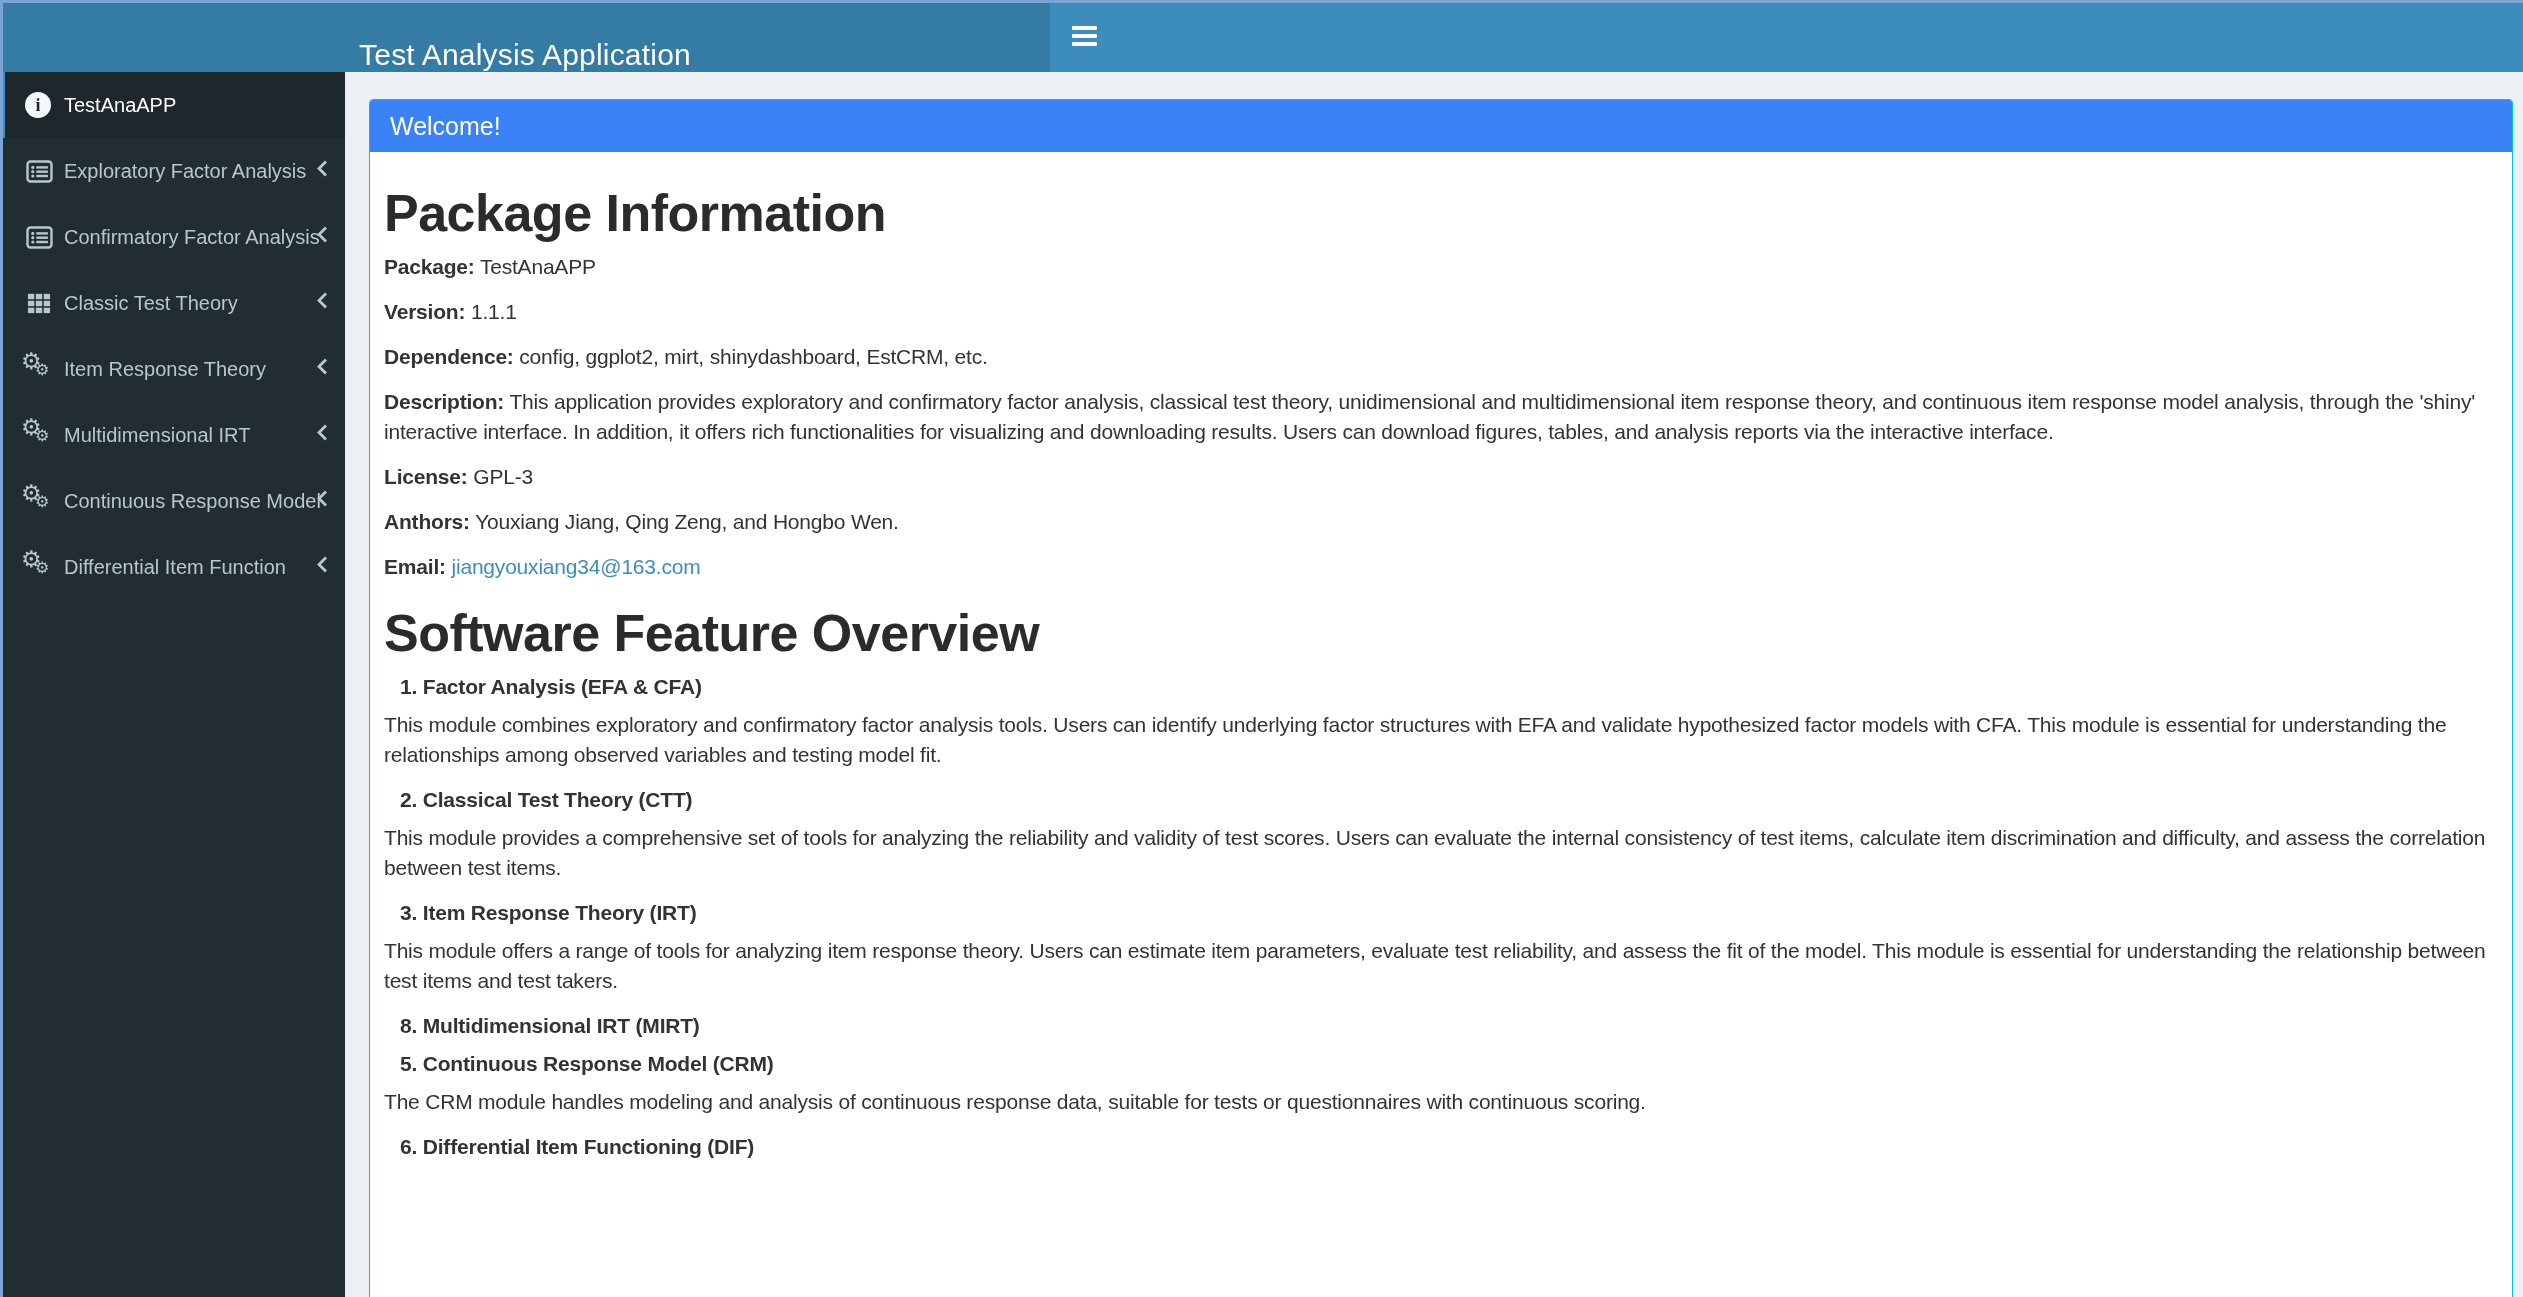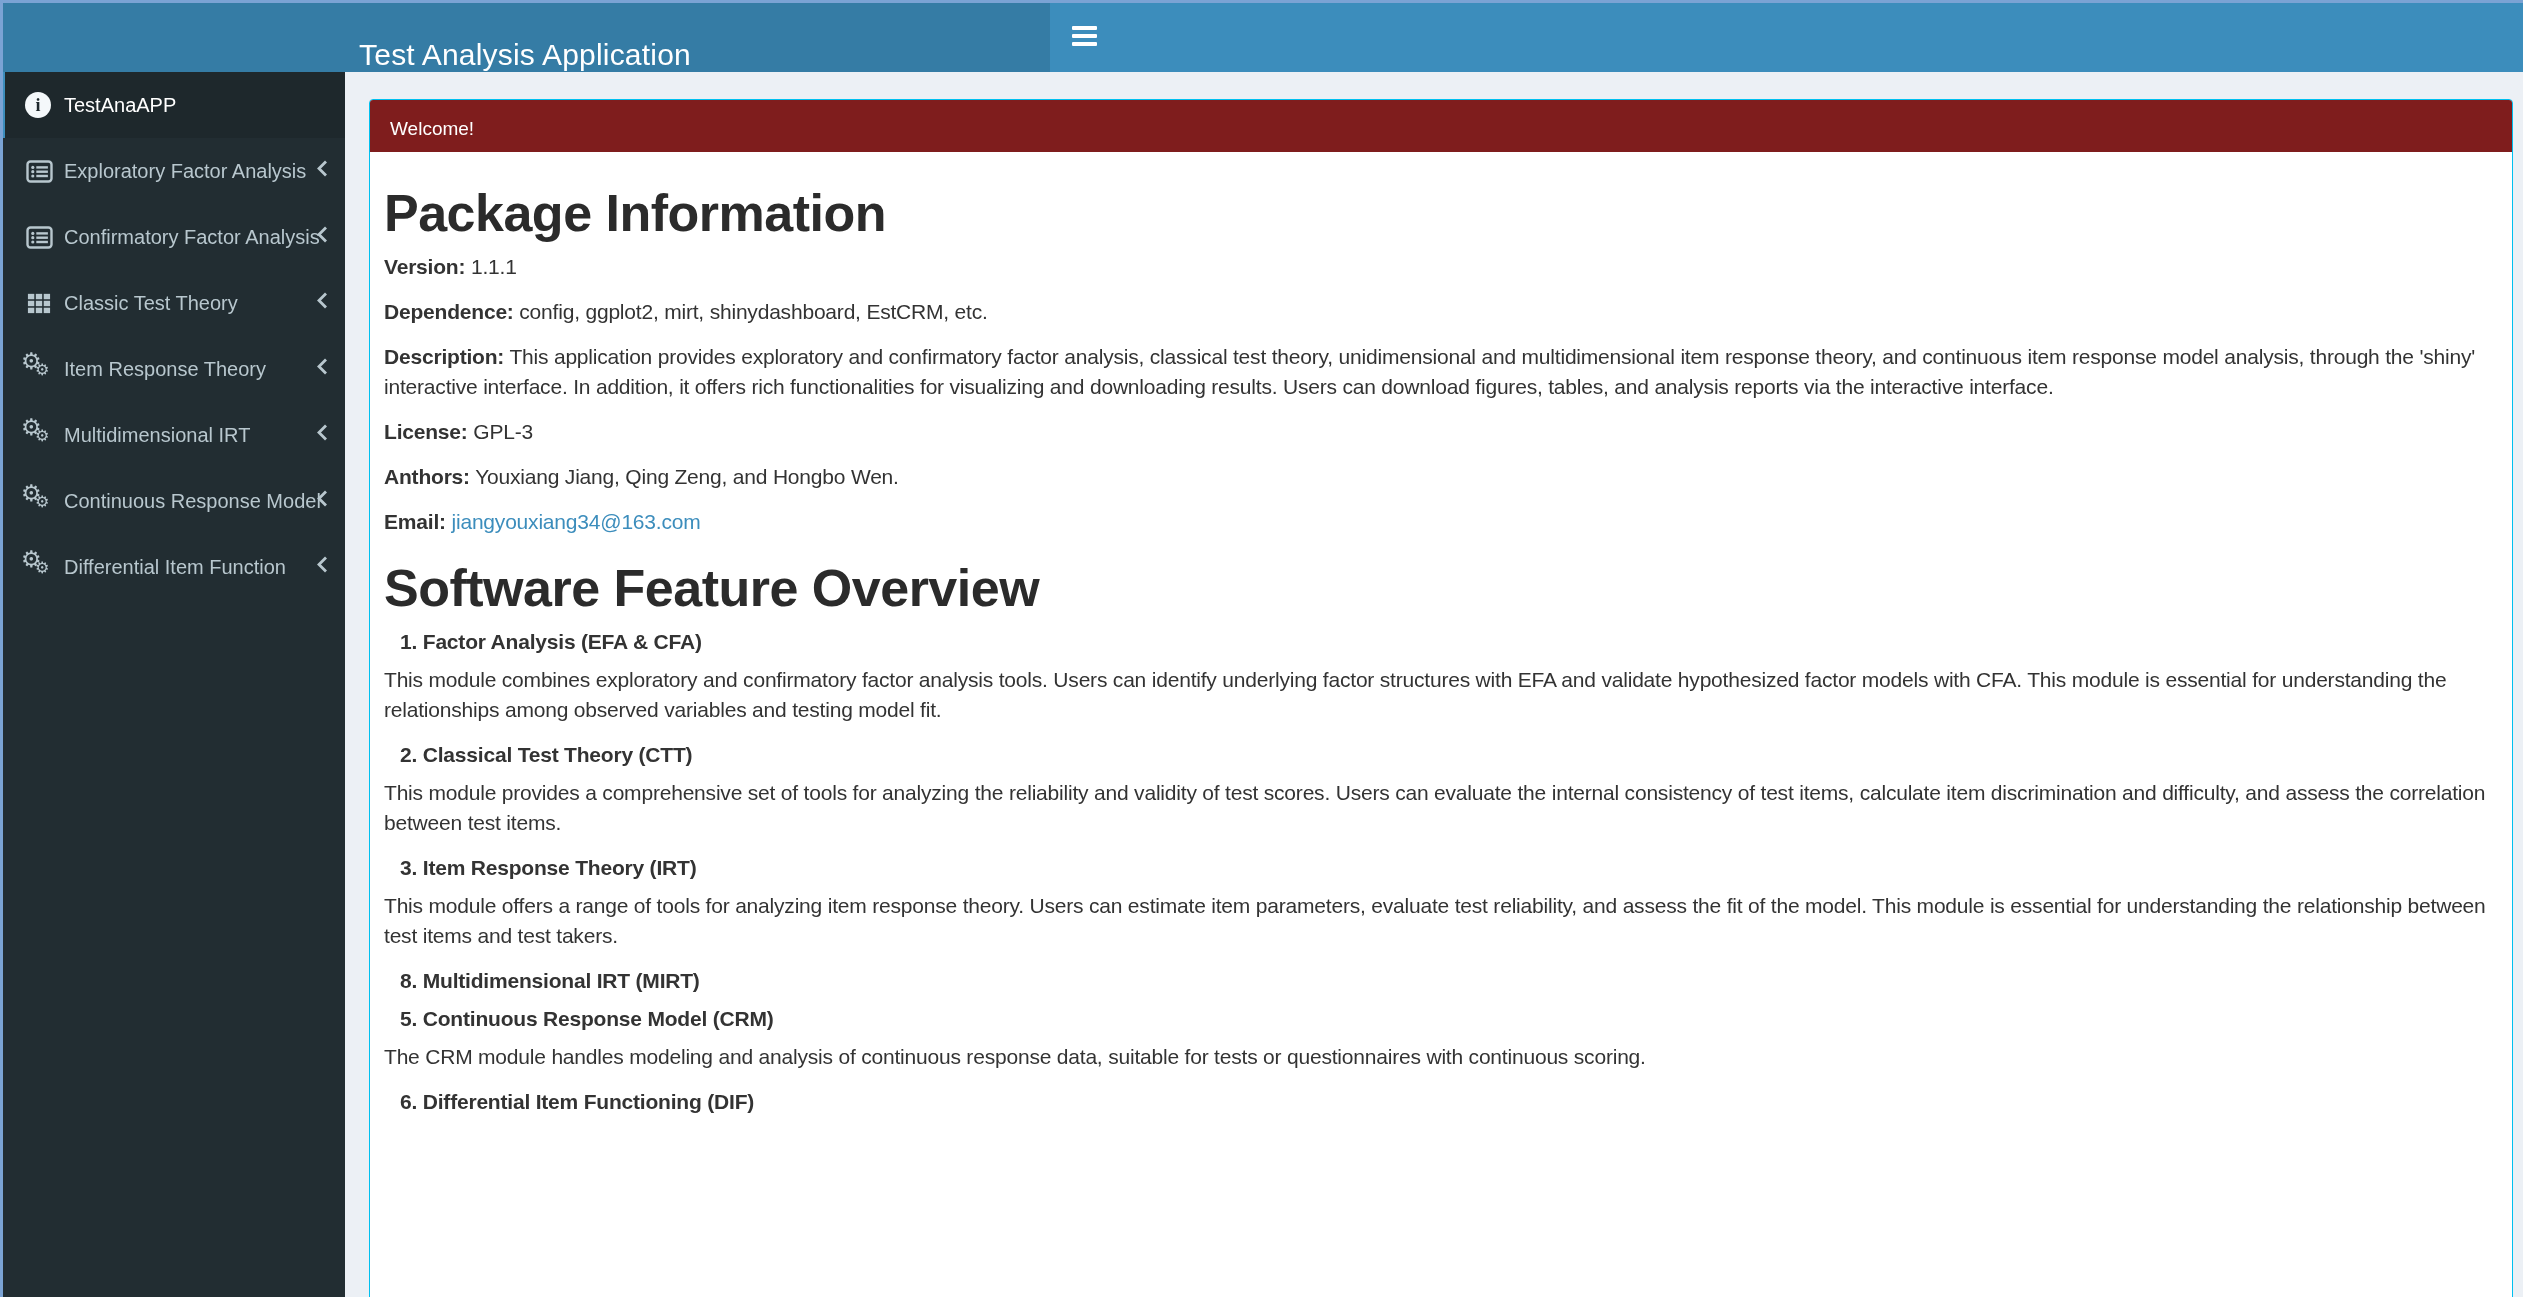--- a/index.html
+++ b/index.html
@@ -60,23 +60,23 @@
   
   .content {
     position: absolute; top: 72px; left: 345px; right: 0; bottom: 0;
     background: #ecf0f5; padding: 27px 10px 0 24px; overflow: hidden;
   }
   .box {
     background: #fff; border: 1px solid #00c0ef; border-radius: 4px;
     min-height: 1400px;
   }
   .box-header {
-    background: #7f1d1d; color: #fff; font-size: 19px; font-weight: 400;
+    background: #3b82f6; color: #fff; font-size: 25px; font-weight: 400;
     padding: 12px 20px; height: 52px; border-radius: 3px 3px 0 0;
-    display: flex; align-items: flex-end;
+    display: flex; align-items: center;
   }
   .box-body { padding: 10px 26px 40px 14px; font-size: 21px; line-height: 30px; letter-spacing: -0.2px; }
   .box-body h2 { font-size: 52px; line-height: 50px; font-weight: 700; color: #2b2b2b;
                  margin: 26px 0 14px 0; letter-spacing: -0.5px; }
   .box-body p { margin: 0 0 15px 0; }
   .box-body h4 { font-size: 21px; line-height: 30px; font-weight: 700; margin: 8px 16px; }
   .box-body b { font-weight: 700; }
   a.link { color: #3c8dbc; text-decoration: none; cursor: pointer; }
 </style>
 </head>
@@ -226,20 +226,21 @@
 
 <div class="content">
   <div class="box">
     <div class="box-header">
       <span>Welcome!</span>
     </div>
     <div class="box-body">
 
       <h2>Package Information</h2>
 
+      <p><b>Package:</b> <span>TestAnaAPP</span></p>
       <p><b>Version:</b> <span>1.1.1</span></p>
       <p><b>Dependence:</b> <span>config, ggplot2, mirt, shinydashboard, EstCRM, etc.</span></p>
       <p><b>Description:</b> <span>This application provides exploratory and confirmatory factor analysis, classical test theory, unidimensional and multidimensional item response theory, and continuous item response model analysis, through the 'shiny' interactive interface. In addition, it offers rich functionalities for visualizing and downloading results. Users can download figures, tables, and analysis reports via the interactive interface.</span></p>
       <p><b>License:</b> <span>GPL-3</span></p>
       <p><b>Anthors:</b> <span>Youxiang Jiang, Qing Zeng, and Hongbo Wen.</span></p>
       <p><b>Email:</b> <a class="link">jiangyouxiang34@163.com</a></p>
 
       <h2>Software Feature Overview</h2>
 
       <h4>1. Factor Analysis (EFA &amp; CFA)</h4>

